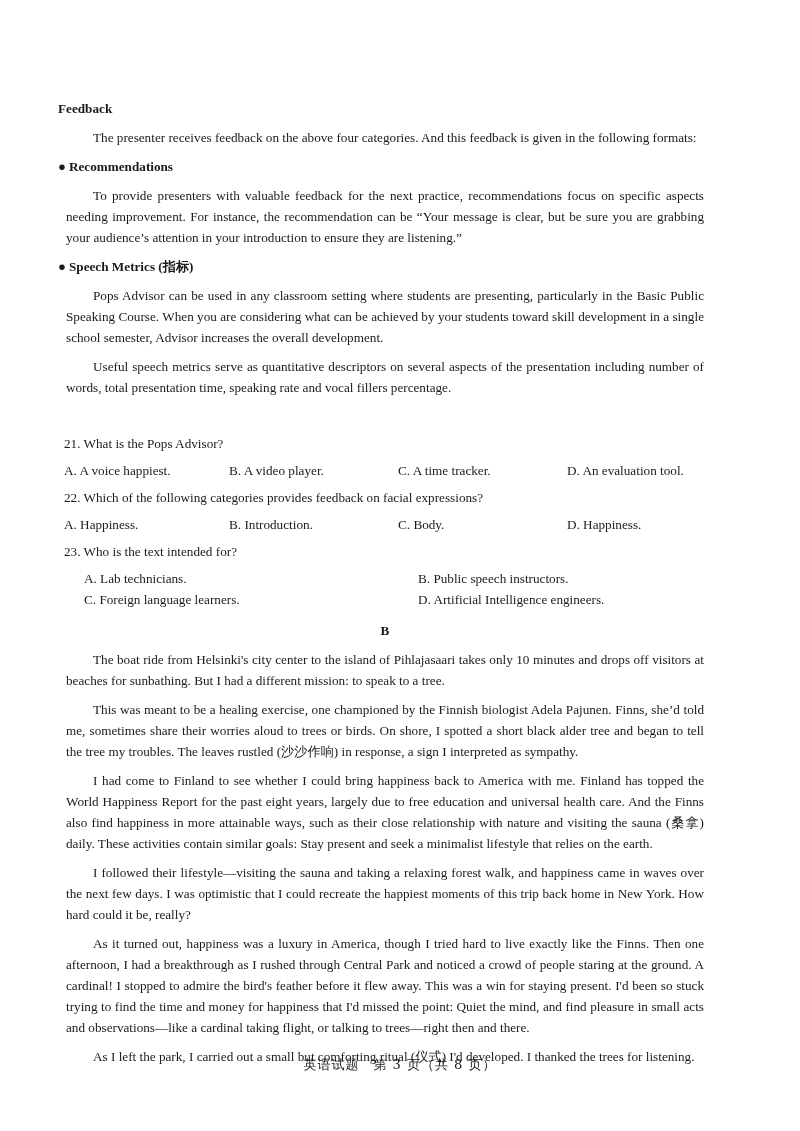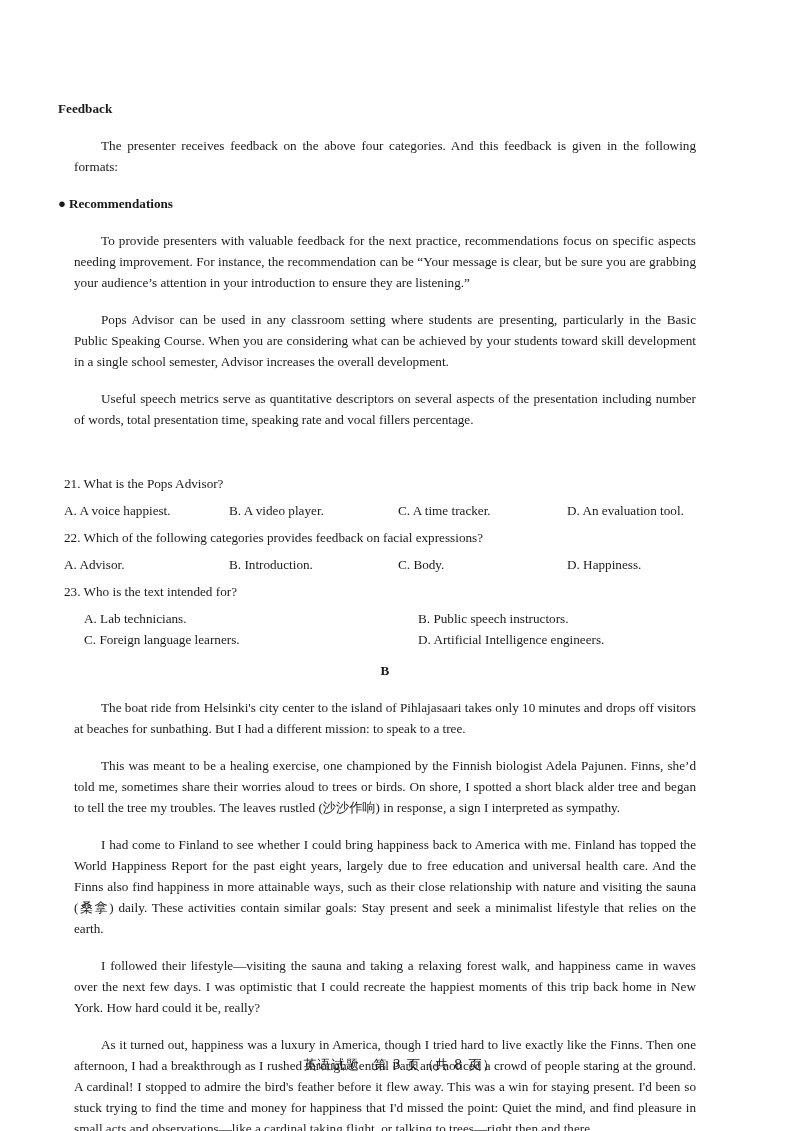--- a/index.html
+++ b/index.html
@@ -2,59 +2,62 @@
 <html><head>
 <meta charset="utf-8">
 <style>
   html, body { margin: 0; padding: 0; background: #ffffff; }
   body { width: 800px; height: 1131px; position: relative; overflow: hidden;
          font-family: "Liberation Serif", "DejaVu Serif", serif; color: #1a1a1a; }
   .page { position: absolute; left: 58px; top: 98px; width: 654px; font-size: 13.2px; line-height: 21px; }
   .heading { font-weight: bold; }
   .bullet-head { font-weight: bold; margin-top: 6px; }
   .bullet-head .dot { font-weight: bold; margin-right: 3px; }
-  p { margin: 16px; text-align: justify; text-indent: 27px; }
+  p { margin: 8px; text-align: justify; text-indent: 27px; }
   .spacer { height: 21px; }
   .q { margin: 6px; }
   .opts4 { display: grid; grid-template-columns: 165px 169px 169px 151px; padding-left: 6px; }
   .opts2 { display: grid; grid-template-columns: 334px 320px; padding-left: 6px; margin-left: 20px; }
   .section-b { text-align: center; font-weight: bold; margin-top: 10px; }
   .footer { position: absolute; left: 0; width: 800px; top: 1056px; text-align: center;
             font-size: 13px; letter-spacing: 1px; font-family: "DejaVu Serif", serif; }
 </style>
 </head>
 <body>
 
 <div class="page">
   <div class="heading">Feedback</div>
   <p>The presenter receives feedback on the above four categories. And this feedback is given in the following formats:</p>
 
   <div class="bullet-head">
     <span class="dot">●</span><span>Recommendations</span>
   </div>
   <p>To provide presenters with valuable feedback for the next practice, recommendations focus on specific aspects needing improvement. For instance, the recommendation can be “Your message is clear, but be sure you are grabbing your audience’s attention in your introduction to ensure they are listening.”</p>
 
+  <div class="bullet-head">
+    <span class="dot">●</span><span>Speech Metrics (指标)</span>
+  </div>
   <p>Pops Advisor can be used in any classroom setting where students are presenting, particularly in the Basic Public Speaking Course. When you are considering what can be achieved by your students toward skill development in a single school semester, Advisor increases the overall development.</p>
   <p>Useful speech metrics serve as quantitative descriptors on several aspects of the presentation including number of words, total presentation time, speaking rate and vocal fillers percentage.</p>
 
   <div class="spacer"></div>
 
   <div>
     <div class="q">21. What is the Pops Advisor?</div>
     <div class="opts4">
       <span>A. A voice happiest.</span>
       <span>B. A video player.</span>
       <span>C. A time tracker.</span>
       <span>D. An evaluation tool.</span>
     </div>
   </div>
   <div>
     <div class="q">22. Which of the following categories provides feedback on facial expressions?</div>
     <div class="opts4">
-      <span>A. Advisor.</span>
+      <span>A. Happiness.</span>
       <span>B. Introduction.</span>
       <span>C. Body.</span>
       <span>D. Happiness.</span>
     </div>
   </div>
   <div>
     <div class="q">23. Who is the text intended for?</div>
     <div class="opts2">
       <span>A. Lab technicians.</span>
       <span>B. Public speech instructors.</span>

